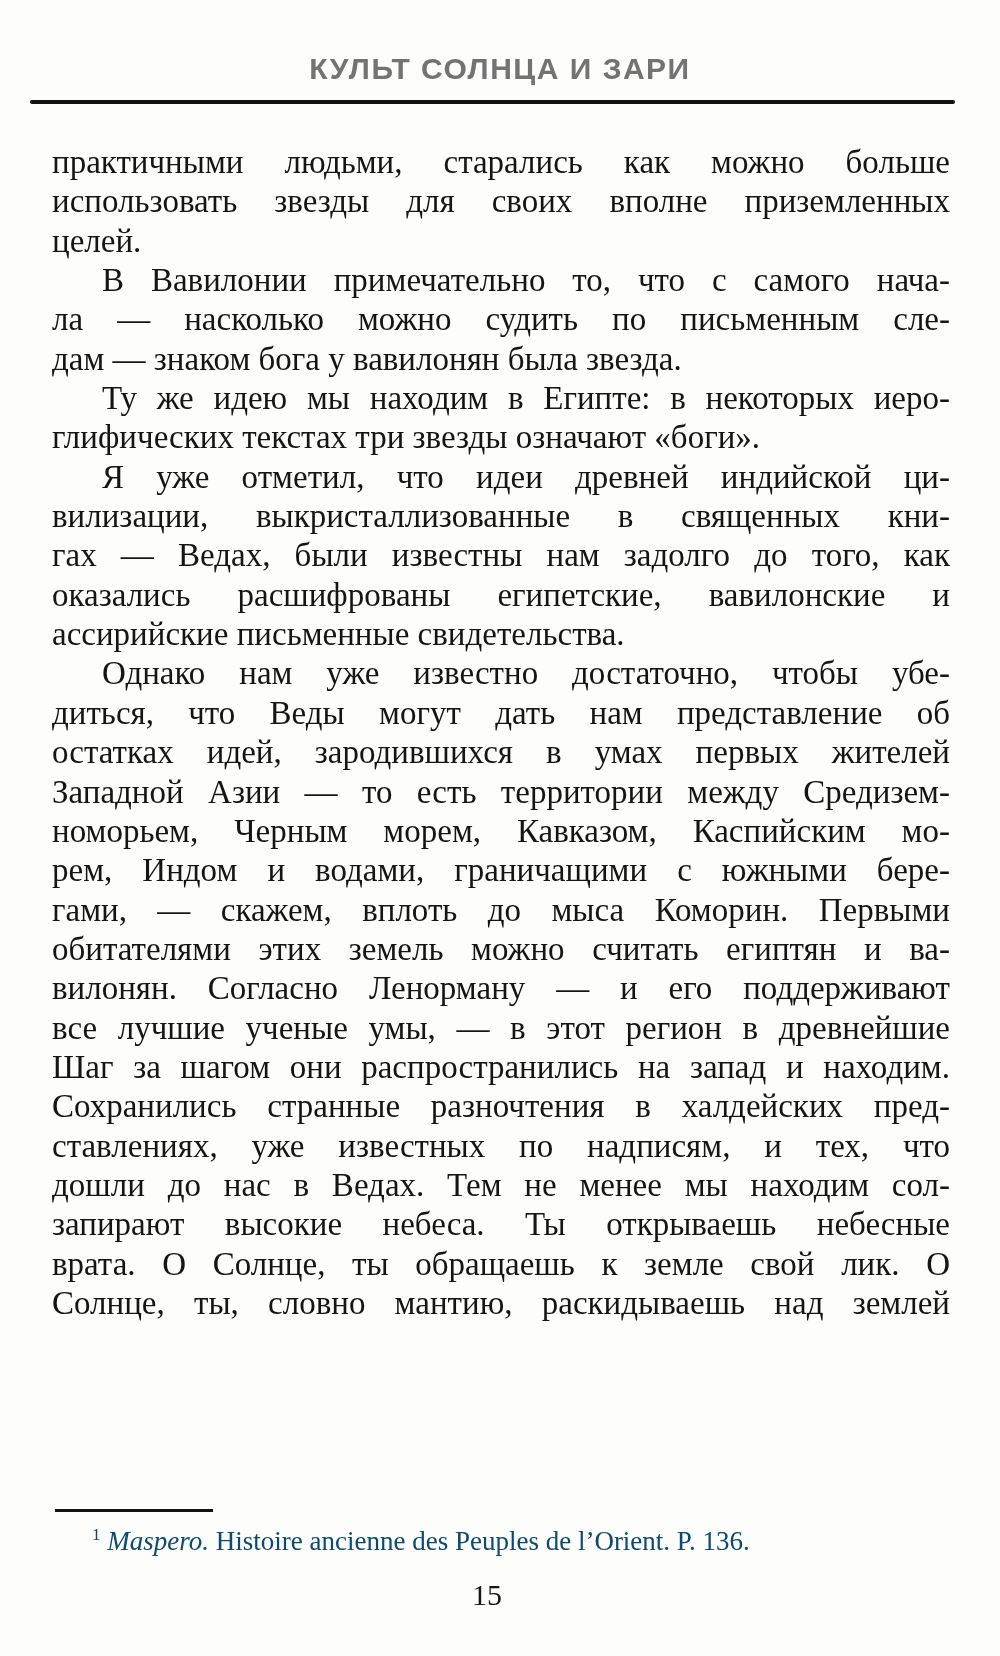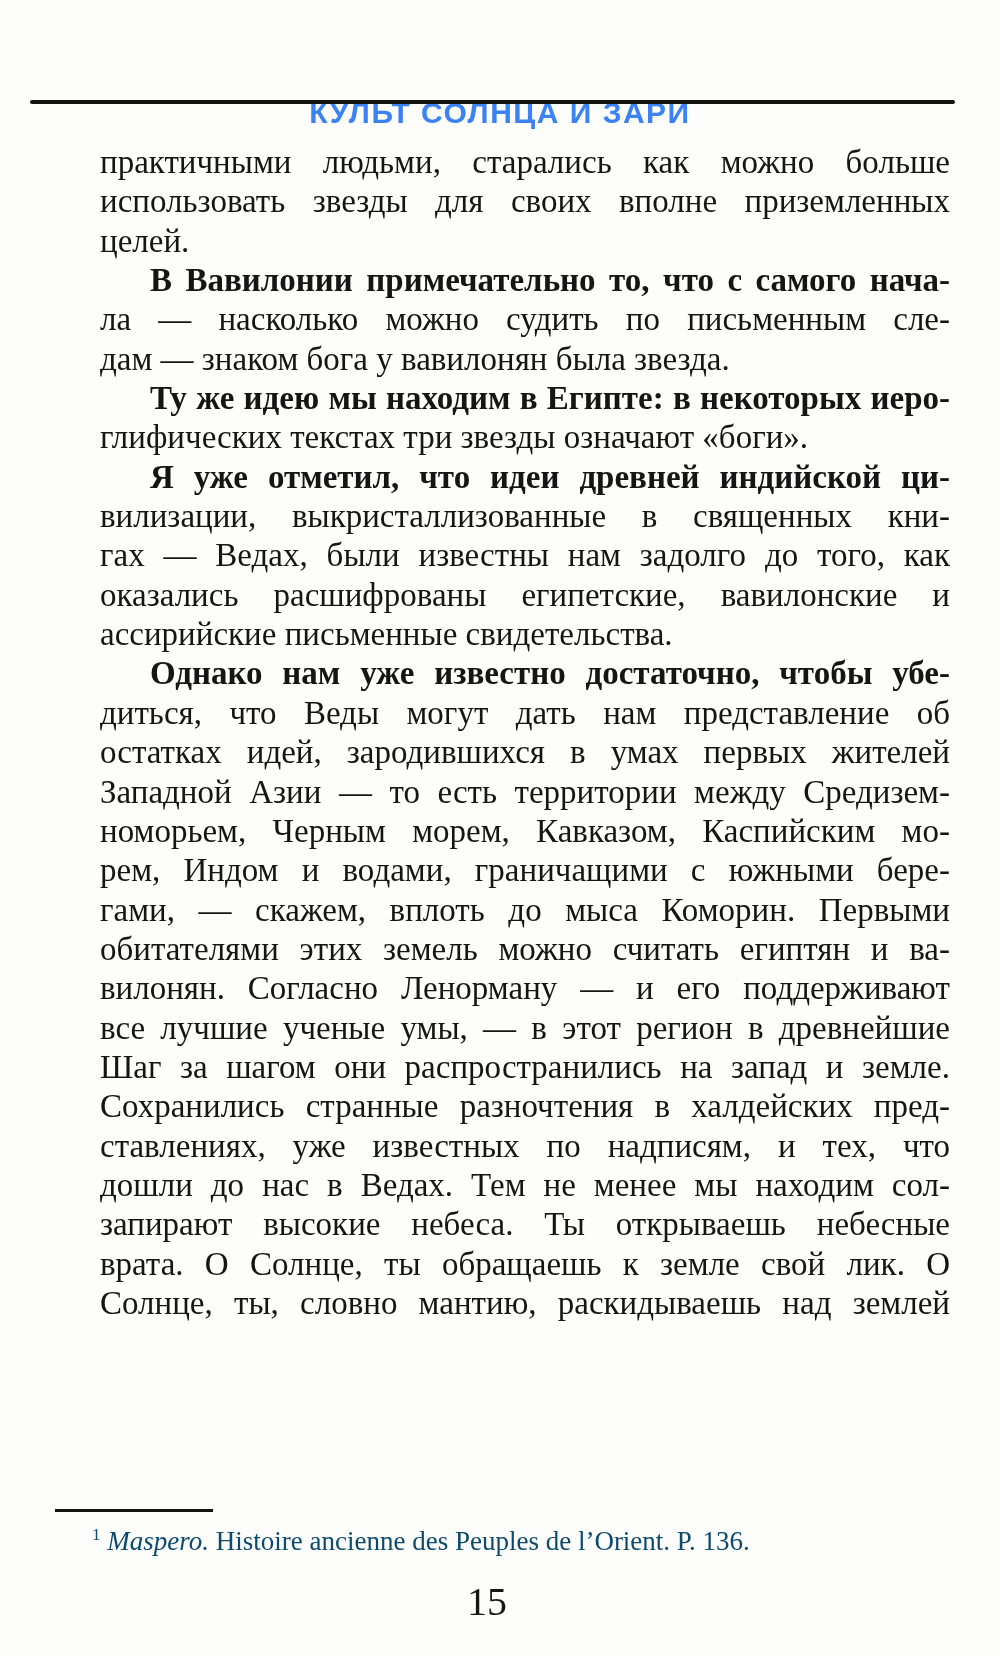--- a/index.html
+++ b/index.html
@@ -17,22 +17,21 @@
   .header-title {
     position: absolute;
     top: 52px;
     left: 0;
     width: 100%;
     text-align: center;
     font-family: "Liberation Sans", "DejaVu Sans", sans-serif;
     font-weight: 700;
     font-size: 30px;
     letter-spacing: 1.5px;
-    color: #3b82f6;
-    margin-top: 44px;
+    color: #737373;
   }
   .header-rule {
     position: absolute;
     top: 100px;
     left: 30px;
     width: 925px;
     height: 4px;
     background: #131313;
     border-radius: 2px;
   }
@@ -45,23 +44,22 @@
     font-size: 33px;
     line-height: 39.35px;
     color: #151515;
   }
   .line {
     text-align: justify;
     text-align-last: justify;
     white-space: normal;
     height: 39.35px;
     overflow: visible;
-    margin-left: 48px;
   }
-  .line.indent { padding-left: 50px; font-weight: bold; }
+  .line.indent { padding-left: 50px; }
   .line.end { text-align-last: left; }
   
   .footnote-rule {
     position: absolute;
     top: 1509px;
     left: 55px;
     width: 158px;
     height: 3px;
     background: #131313;
   }
@@ -81,21 +79,21 @@
     line-height: 0;
   }
   .footnote .fn-author { font-style: italic; }
   
   .page-number {
     position: absolute;
     top: 1578px;
     left: 0;
     width: 974px; 
     text-align: center;
-    font-size: 40px;
+    font-size: 30px;
     color: #161616;
   }
 </style>
 </head>
 <body>
 
 <div class="page">
 
   <div class="header-title">КУЛЬТ СОЛНЦА И ЗАРИ</div>
 
@@ -118,21 +116,21 @@
       <div class="line indent">Однако нам уже известно достаточно, чтобы убе-</div>
       <div class="line">диться, что Веды могут дать нам представление об</div>
       <div class="line">остатках идей, зародившихся в умах первых жителей</div>
       <div class="line">Западной Азии — то есть территории между Средизем-</div>
       <div class="line">номорьем, Черным морем, Кавказом, Каспийским мо-</div>
       <div class="line">рем, Индом и водами, граничащими с южными бере-</div>
       <div class="line">гами, — скажем, вплоть до мыса Коморин. Первыми</div>
       <div class="line">обитателями этих земель можно считать египтян и ва-</div>
       <div class="line">вилонян. Согласно Ленорману — и его поддерживают</div>
       <div class="line">все лучшие ученые умы, — в этот регион в древнейшие</div>
-      <div class="line">Шаг за шагом они распространились на запад и земле.</div>
+      <div class="line">Шаг за шагом они распространились на запад и находим.</div>
       <div class="line">Сохранились странные разночтения в халдейских пред-</div>
       <div class="line">ставлениях, уже известных по надписям, и тех, что</div>
       <div class="line">дошли до нас в Ведах. Тем не менее мы находим сол-</div>
       <div class="line">запирают высокие небеса. Ты открываешь небесные</div>
       <div class="line">врата. О Солнце, ты обращаешь к земле свой лик. О</div>
       <div class="line">Солнце, ты, словно мантию, раскидываешь над землей</div>
     </div>
 
   <div class="footnote-rule"></div>
 

